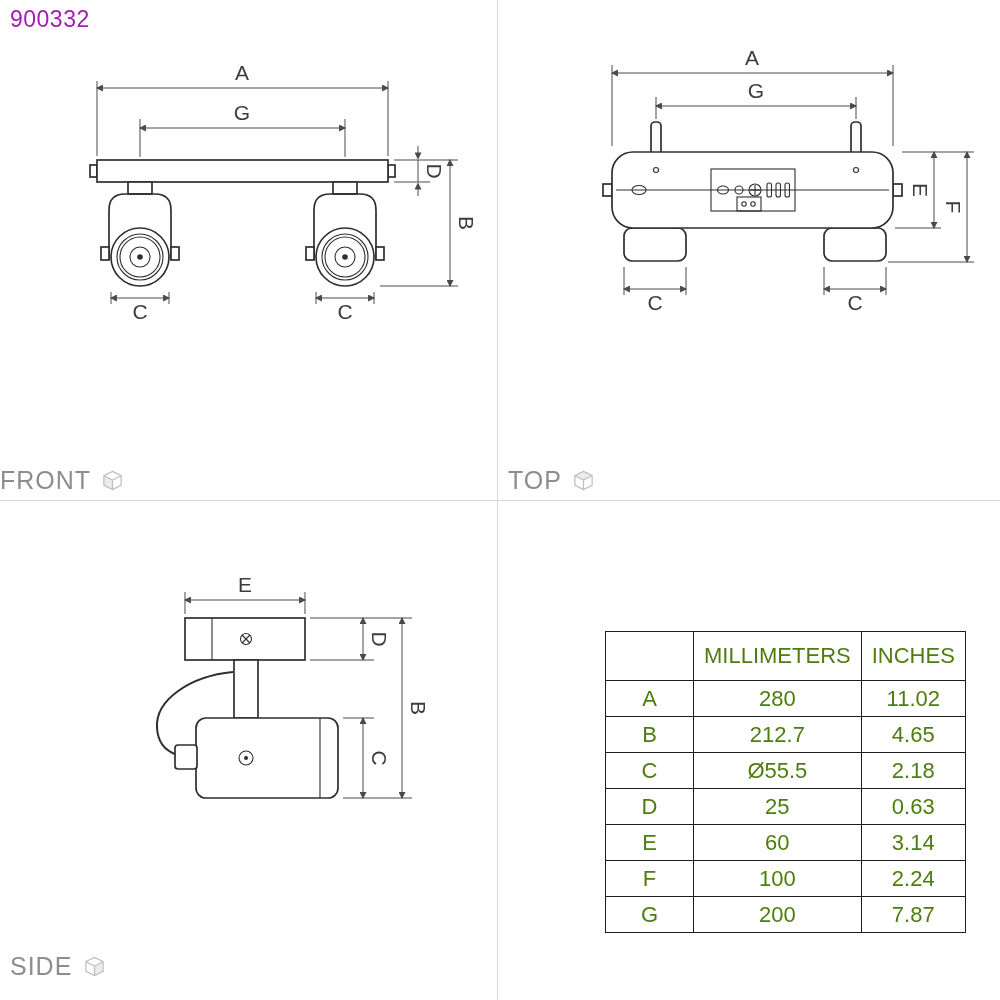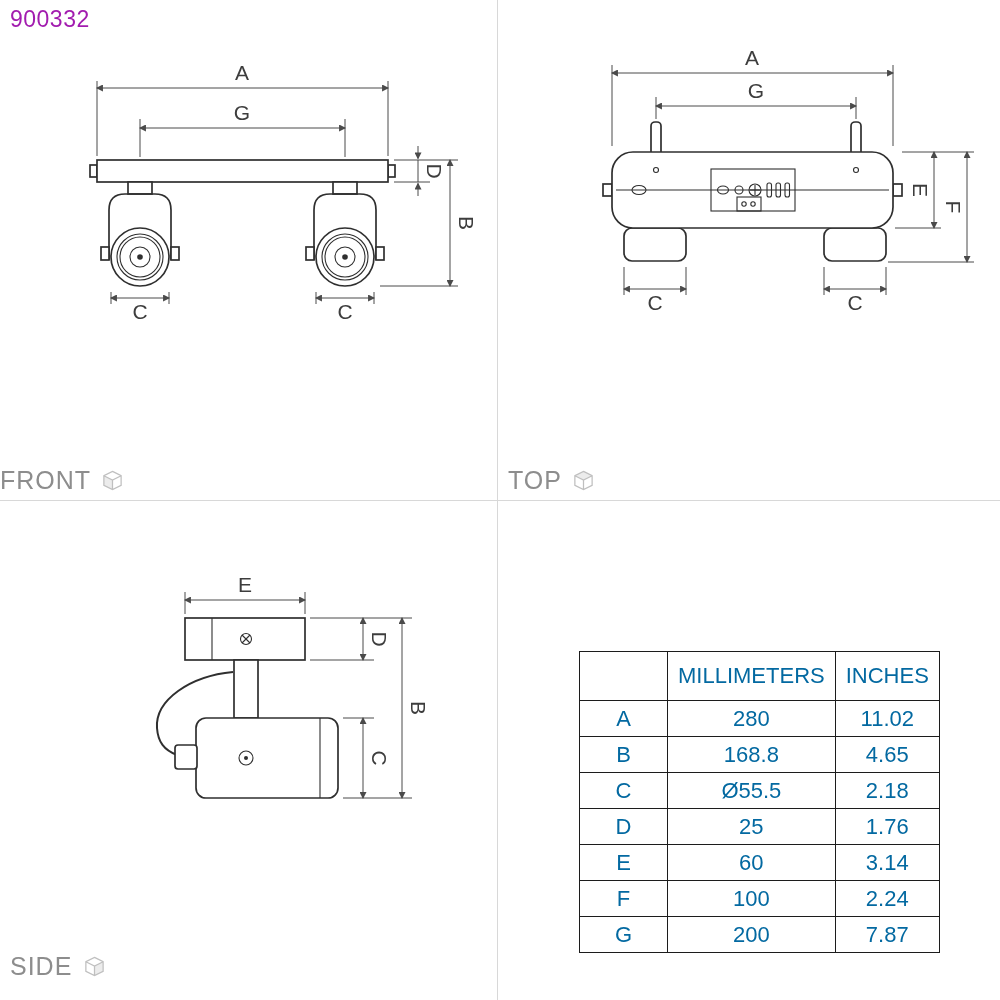--- a/index.html
+++ b/index.html
@@ -23,22 +23,22 @@
   }
   .view-label {
     position:absolute; display:flex; align-items:center; gap:10px;
     font-size:25px; color:#8d8d8d; letter-spacing:1px;
   }
   .view-label.front { left:0; top:466px; }
   .view-label.top   { left:508px; top:466px; }
   .view-label.side  { left:10px; top:952px;gap:11px; }
 
   .spec-table {
-    position:absolute; left:579px; top:631px; border-collapse:collapse;
-    font-family:"Liberation Sans",sans-serif; color:#0369a1;margin-top:20px;
+    position:absolute; left:605px; top:631px; border-collapse:collapse;
+    font-family:"Liberation Sans",sans-serif; color:#4d7c0f;
   }
   .spec-table th, .spec-table td {
     border:1.5px solid #1c1c1c; text-align:center; font-weight:normal;
     font-size:22px; padding:0 10px;
   }
   .spec-table th { height:48px; }
   .spec-table td { height:35px; }
   .spec-table .col-dim { width:88px; }
   .spec-table .col-mm  { width:150px; }
   .spec-table .col-in  { width:88px; }
@@ -277,32 +277,32 @@
       </tr>
     </thead>
     <tbody>
       <tr>
         <td>A</td>
         <td>280</td>
         <td>11.02</td>
       </tr>
       <tr>
         <td>B</td>
-        <td>168.8</td>
+        <td>212.7</td>
         <td>4.65</td>
       </tr>
       <tr>
         <td>C</td>
         <td>Ø55.5</td>
         <td>2.18</td>
       </tr>
       <tr>
         <td>D</td>
         <td>25</td>
-        <td>1.76</td>
+        <td>0.63</td>
       </tr>
       <tr>
         <td>E</td>
         <td>60</td>
         <td>3.14</td>
       </tr>
       <tr>
         <td>F</td>
         <td>100</td>
         <td>2.24</td>

